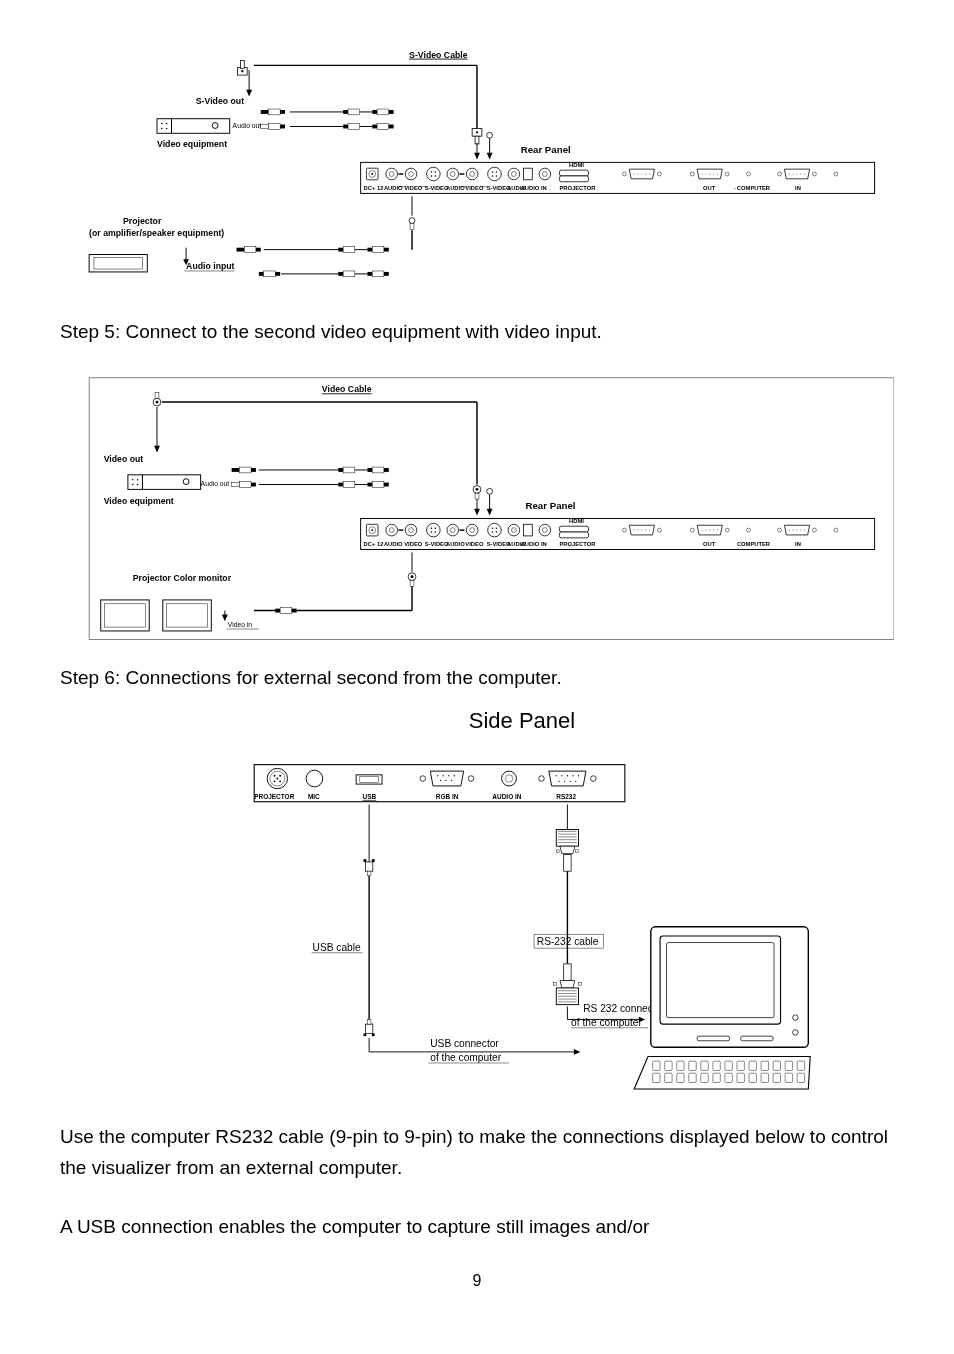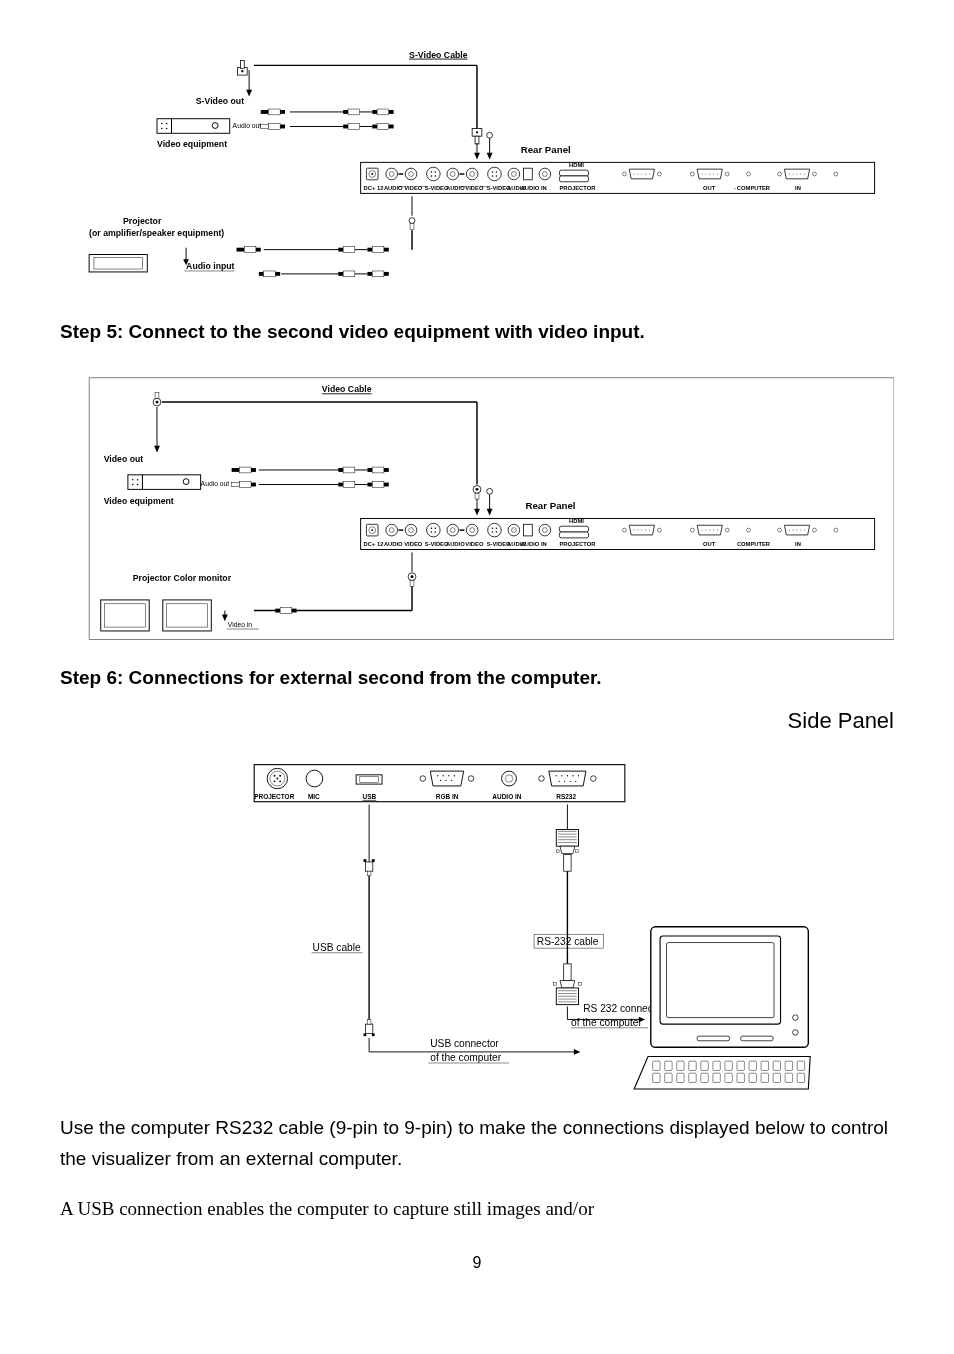--- a/index.html
+++ b/index.html
@@ -14,41 +14,39 @@
       font-family: Arial, sans-serif;
       padding: 20px 60px 40px 60px;
     }
     .diagram-container {
       margin: 26px auto 20px auto;
     }
     .step-text {
       font-size: 19px;
       margin: 15px 0;
       line-height: 1.5;
-      font-weight: bold;
     }
     .figure {
       width: 100%;
       margin: 10px 0;
     }
     .side-panel-title {
-      text-align: right;
+      text-align: center;
       font-size: 22px;
       margin-top: 10px;
       margin-bottom: 0;
       margin-left: 90px;
     }
     .body-text {
       font-size: 19px;
       line-height: 1.6;
-      margin-top: 20px;
+      margin-top: 29px;
     }
     .body-text-justified {
       text-align: justify;
-      font-family: Liberation Serif, serif;
     }
     .page-number {
       text-align: center;
       font-size: 16px;
       margin-top: 30px;
     }
     svg {
       display: block;
     }
     .svg-label {

